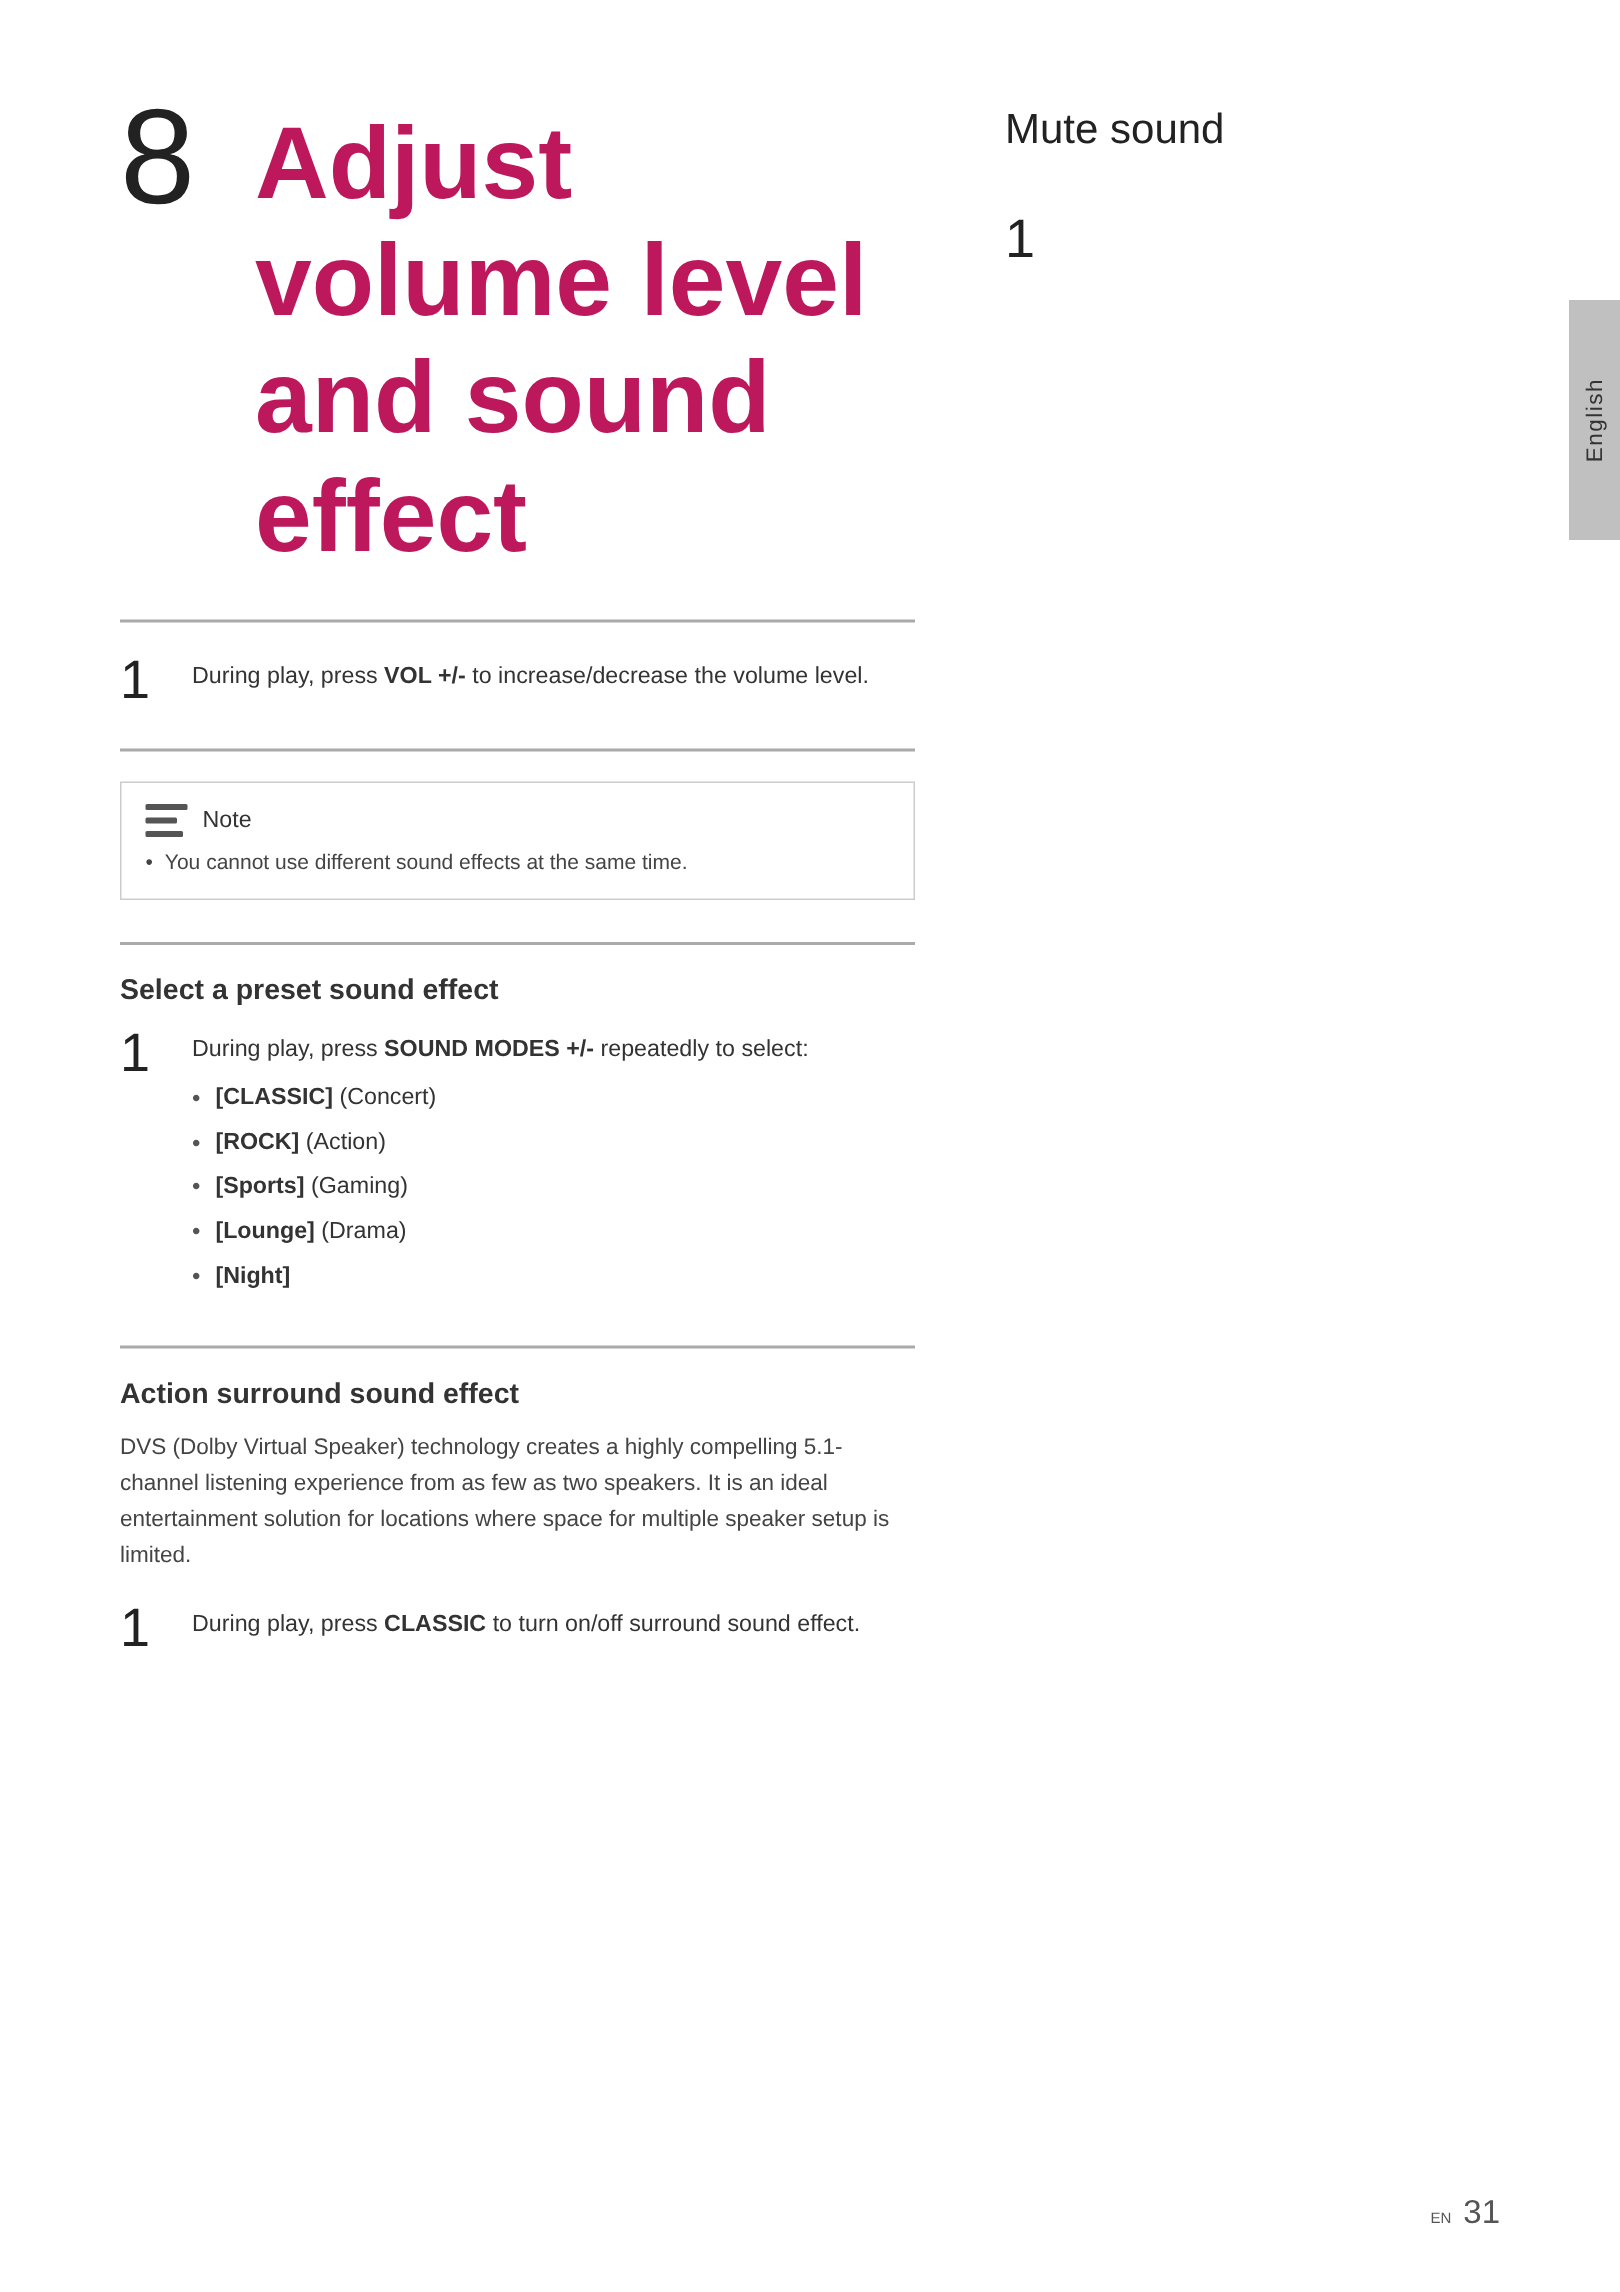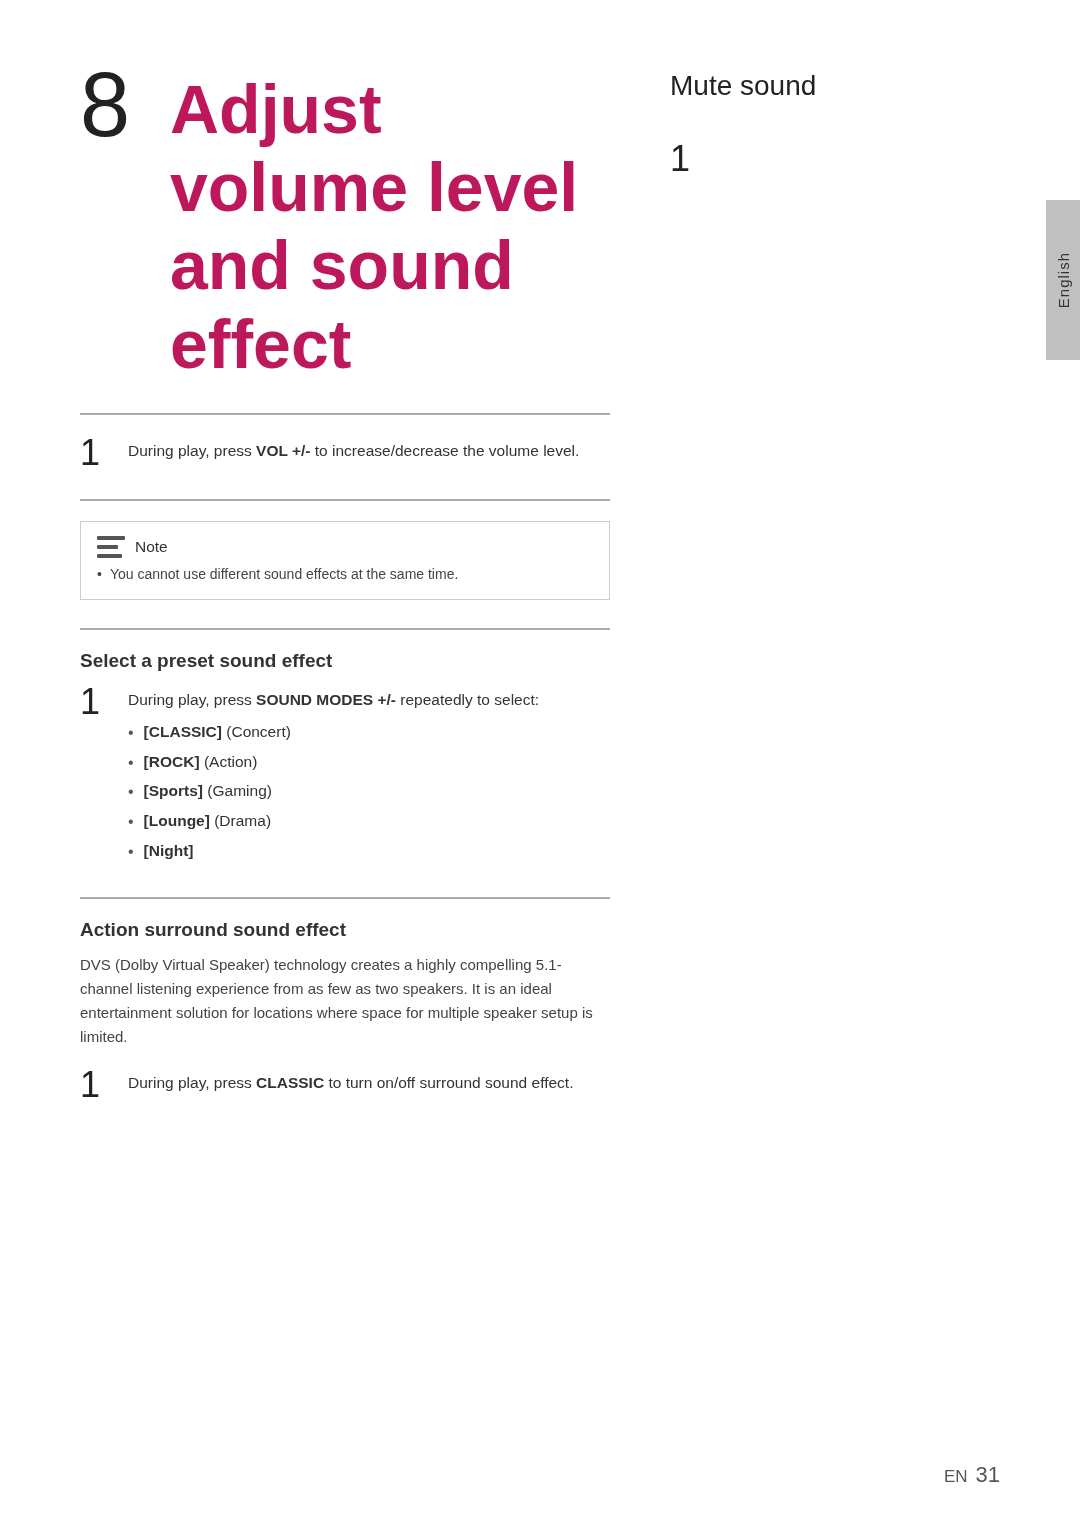--- a/index.html
+++ b/index.html
@@ -224,21 +224,21 @@
     .page-footer {
       position: absolute;
       bottom: 40px;
       right: 80px;
       display: flex;
       align-items: baseline;
       gap: 8px;
     }
 
     .footer-en {
-      font-size: 17px;
+      font-size: 10px;
       color: #555;
     }
 
     .footer-number {
       font-size: 22px;
       color: #555;
     }
 
     
     .mute-section {

